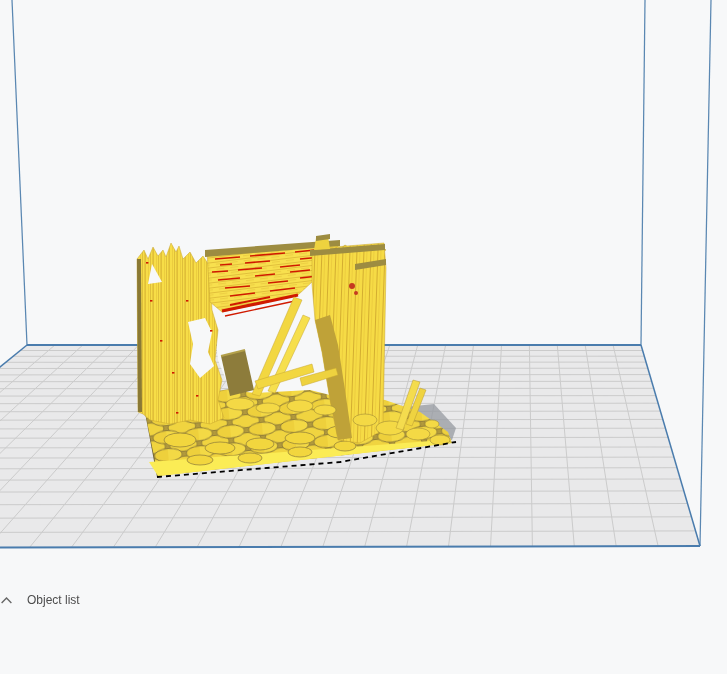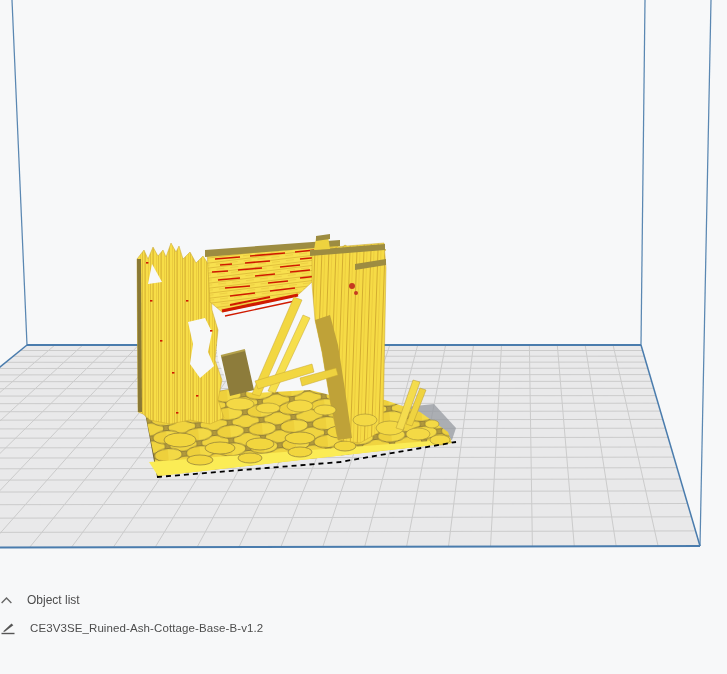--- a/index.html
+++ b/index.html
@@ -242,20 +242,13 @@
   </svg>
 </div>
 
 <div class="object-list">
   <div class="ol-header">
     <svg class="chev" viewBox="0 0 16 12">
       <polyline points="2,9 8,3 14,9" fill="none" stroke="#666666" stroke-width="1.7"></polyline>
     </svg>
     <span class="lbl">Object list</span>
   </div>
-  <div class="ol-item">
-    <svg class="pen" viewBox="0 0 16 16">
-      <line x1="1.5" y1="13.5" x2="14.5" y2="13.5" stroke="#555555" stroke-width="1.4"></line>
-      <path d="M3,11.5 L11.5,3.5 L13.3,5.2 L4.8,11.7 Z" fill="#555555"></path>
-    </svg>
-    <span class="nm">CE3V3SE_Ruined-Ash-Cottage-Base-B-v1.2</span>
-  </div>
 </div>
 
 </body></html>

